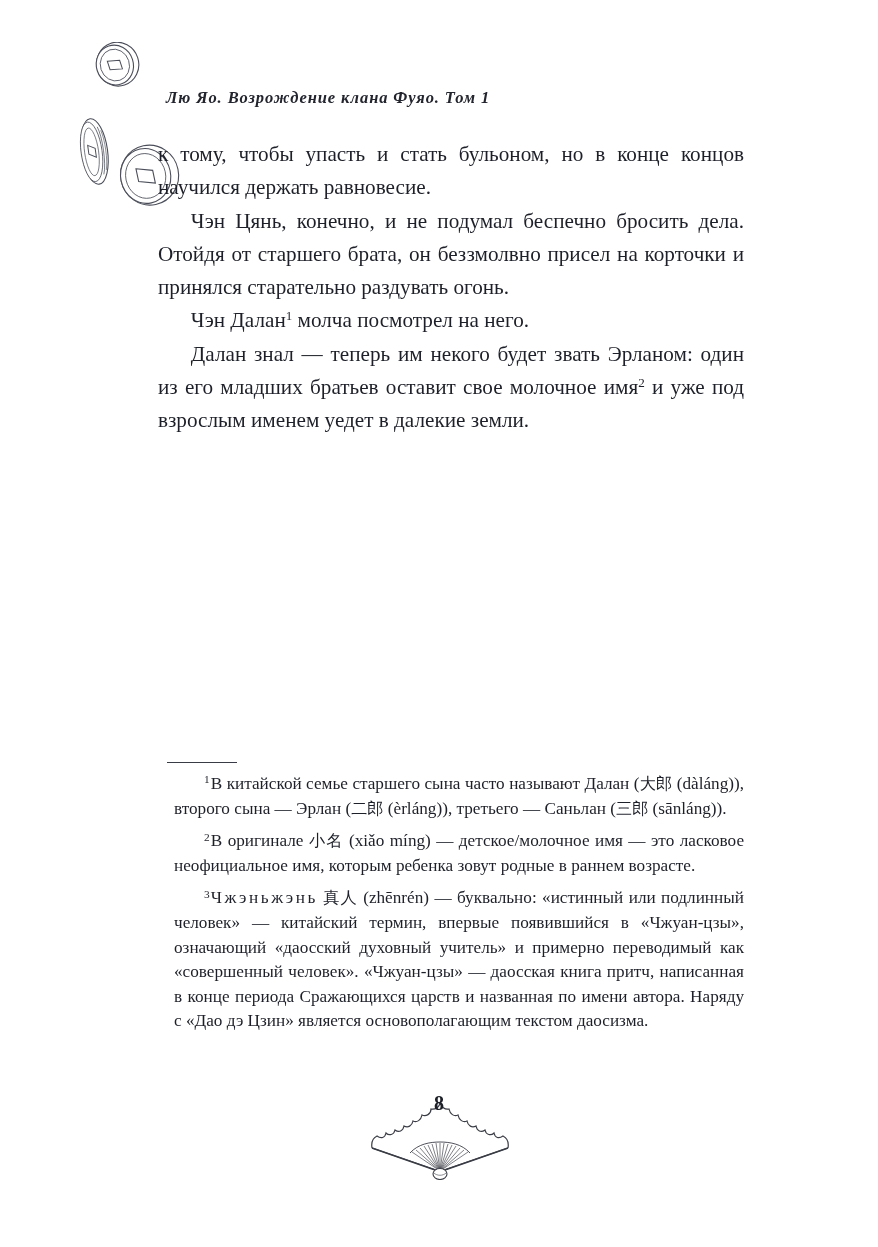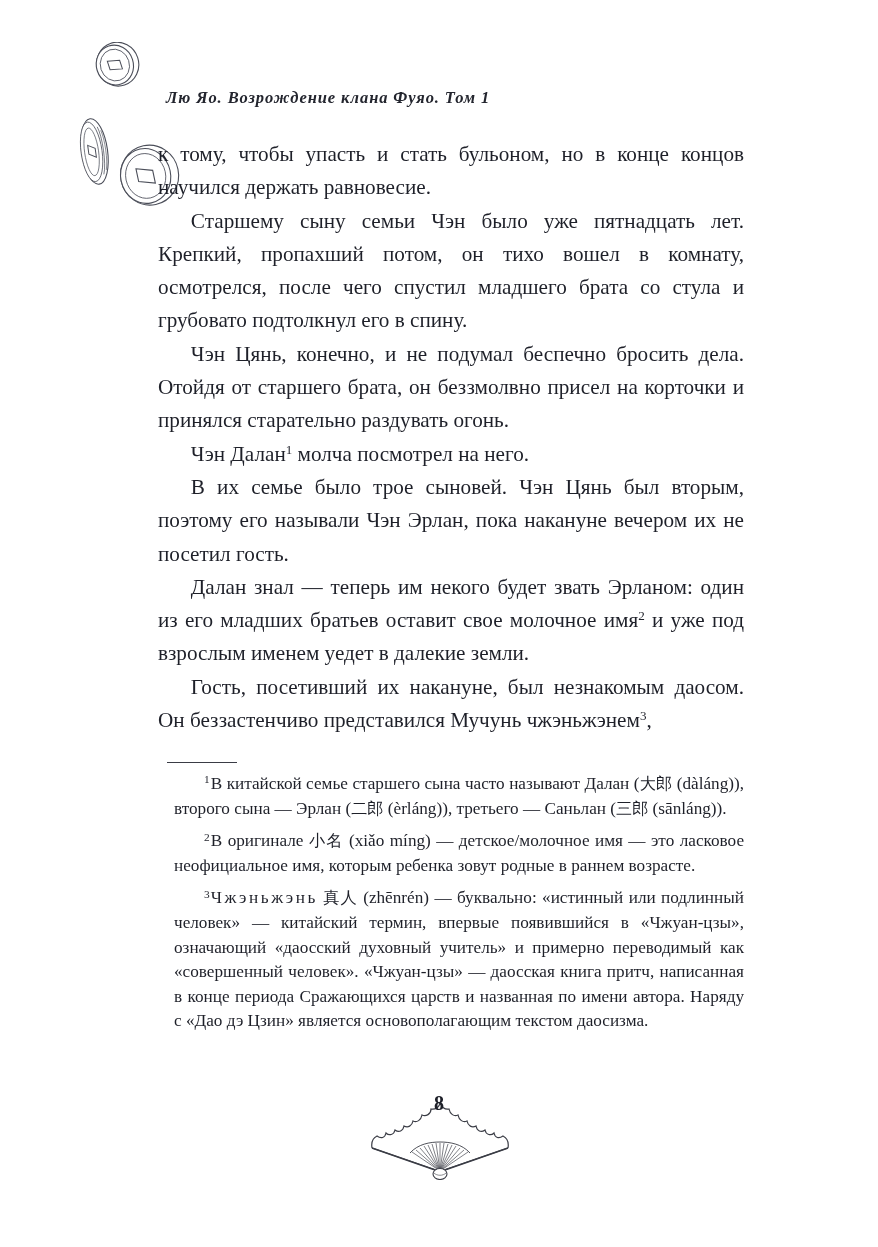--- a/index.html
+++ b/index.html
@@ -170,26 +170,23 @@
         <ellipse cx="26" cy="30" rx="20" ry="22.5" fill="#fff" stroke-width="0.8"></ellipse>
         <path d="M18 21 L34 26 L34 39 L18 34 Z" fill="#fff" stroke-width="1.1"></path>
       </g>
     </svg>
   </div>
 
   <div id="running-head">Лю Яо. Возрождение клана Фуяо. Том 1</div>
 
   <div id="body-text">
       <p class="noindent">к тому, чтобы упасть и стать бульоном, но в конце концов научился держать равновесие.</p>
-      <p>Старшему сыну семьи Чэн было уже пятнадцать лет. Крепкий, пропахший потом, он тихо вошел в комнату, осмотрелся, после чего спустил младшего брата со стула и грубовато подтолкнул его в спину.</p>
       <p>Чэн Цянь, конечно, и не подумал беспечно бросить дела. Отойдя от старшего брата, он беззмолвно присел на корточки и принялся старательно раздувать огонь.</p>
       <p>Чэн Далан<sup>1</sup> молча посмотрел на него.</p>
-      <p>В их семье было трое сыновей. Чэн Цянь был вторым, поэтому его называли Чэн Эрлан, пока накануне вечером их не посетил гость.</p>
       <p>Далан знал — теперь им некого будет звать Эрланом: один из его младших братьев оставит свое молочное имя<sup>2</sup> и уже под взрослым именем уедет в далекие земли.</p>
-      <p>Гость, посетивший их накануне, был незнакомым даосом. Он беззастенчиво представился Мучунь чжэньжэнем<sup>3</sup>,</p>
     </div>
 
   <div id="footnotes">
     <div id="fn-rule"></div>
     <div id="fn-list">
         <p><sup>1</sup>В китайской семье старшего сына часто называют Далан (<span class="han">大郎</span> (dàláng)), второго сына — Эрлан (<span class="han">二郎</span> (èrláng)), третьего — Саньлан (<span class="han">三郎</span> (sānláng)).</p>
         <p><sup>2</sup>В оригинале <span class="han">小名</span> (xiǎo míng) — детское/молочное имя — это ласковое неофициальное имя, которым ребенка зовут родные в раннем возрасте.</p>
         <p><sup>3</sup><span class="spaced">Чжэньжэнь</span> <span class="han">真人</span> (zhēnrén) — буквально: «истинный или подлинный человек» — китайский термин, впервые появившийся в «Чжуан-цзы», означающий «даосский духовный учитель» и примерно переводимый как «совершенный человек». «Чжуан-цзы» — даосская книга притч, написанная в конце периода Сражающихся царств и названная по имени автора. Наряду с «Дао дэ Цзин» является основополагающим текстом даосизма.</p>
       </div>
   </div>

